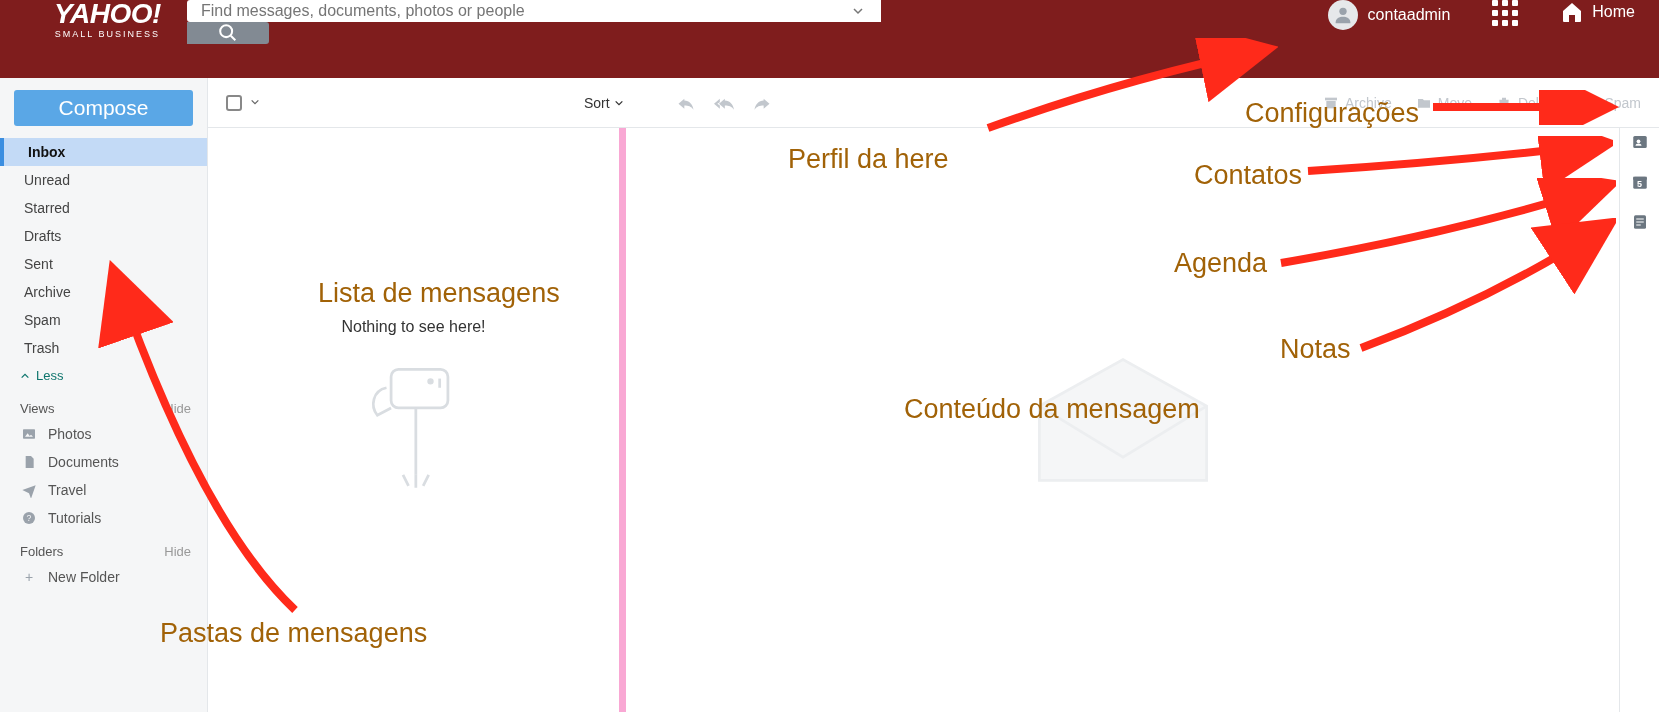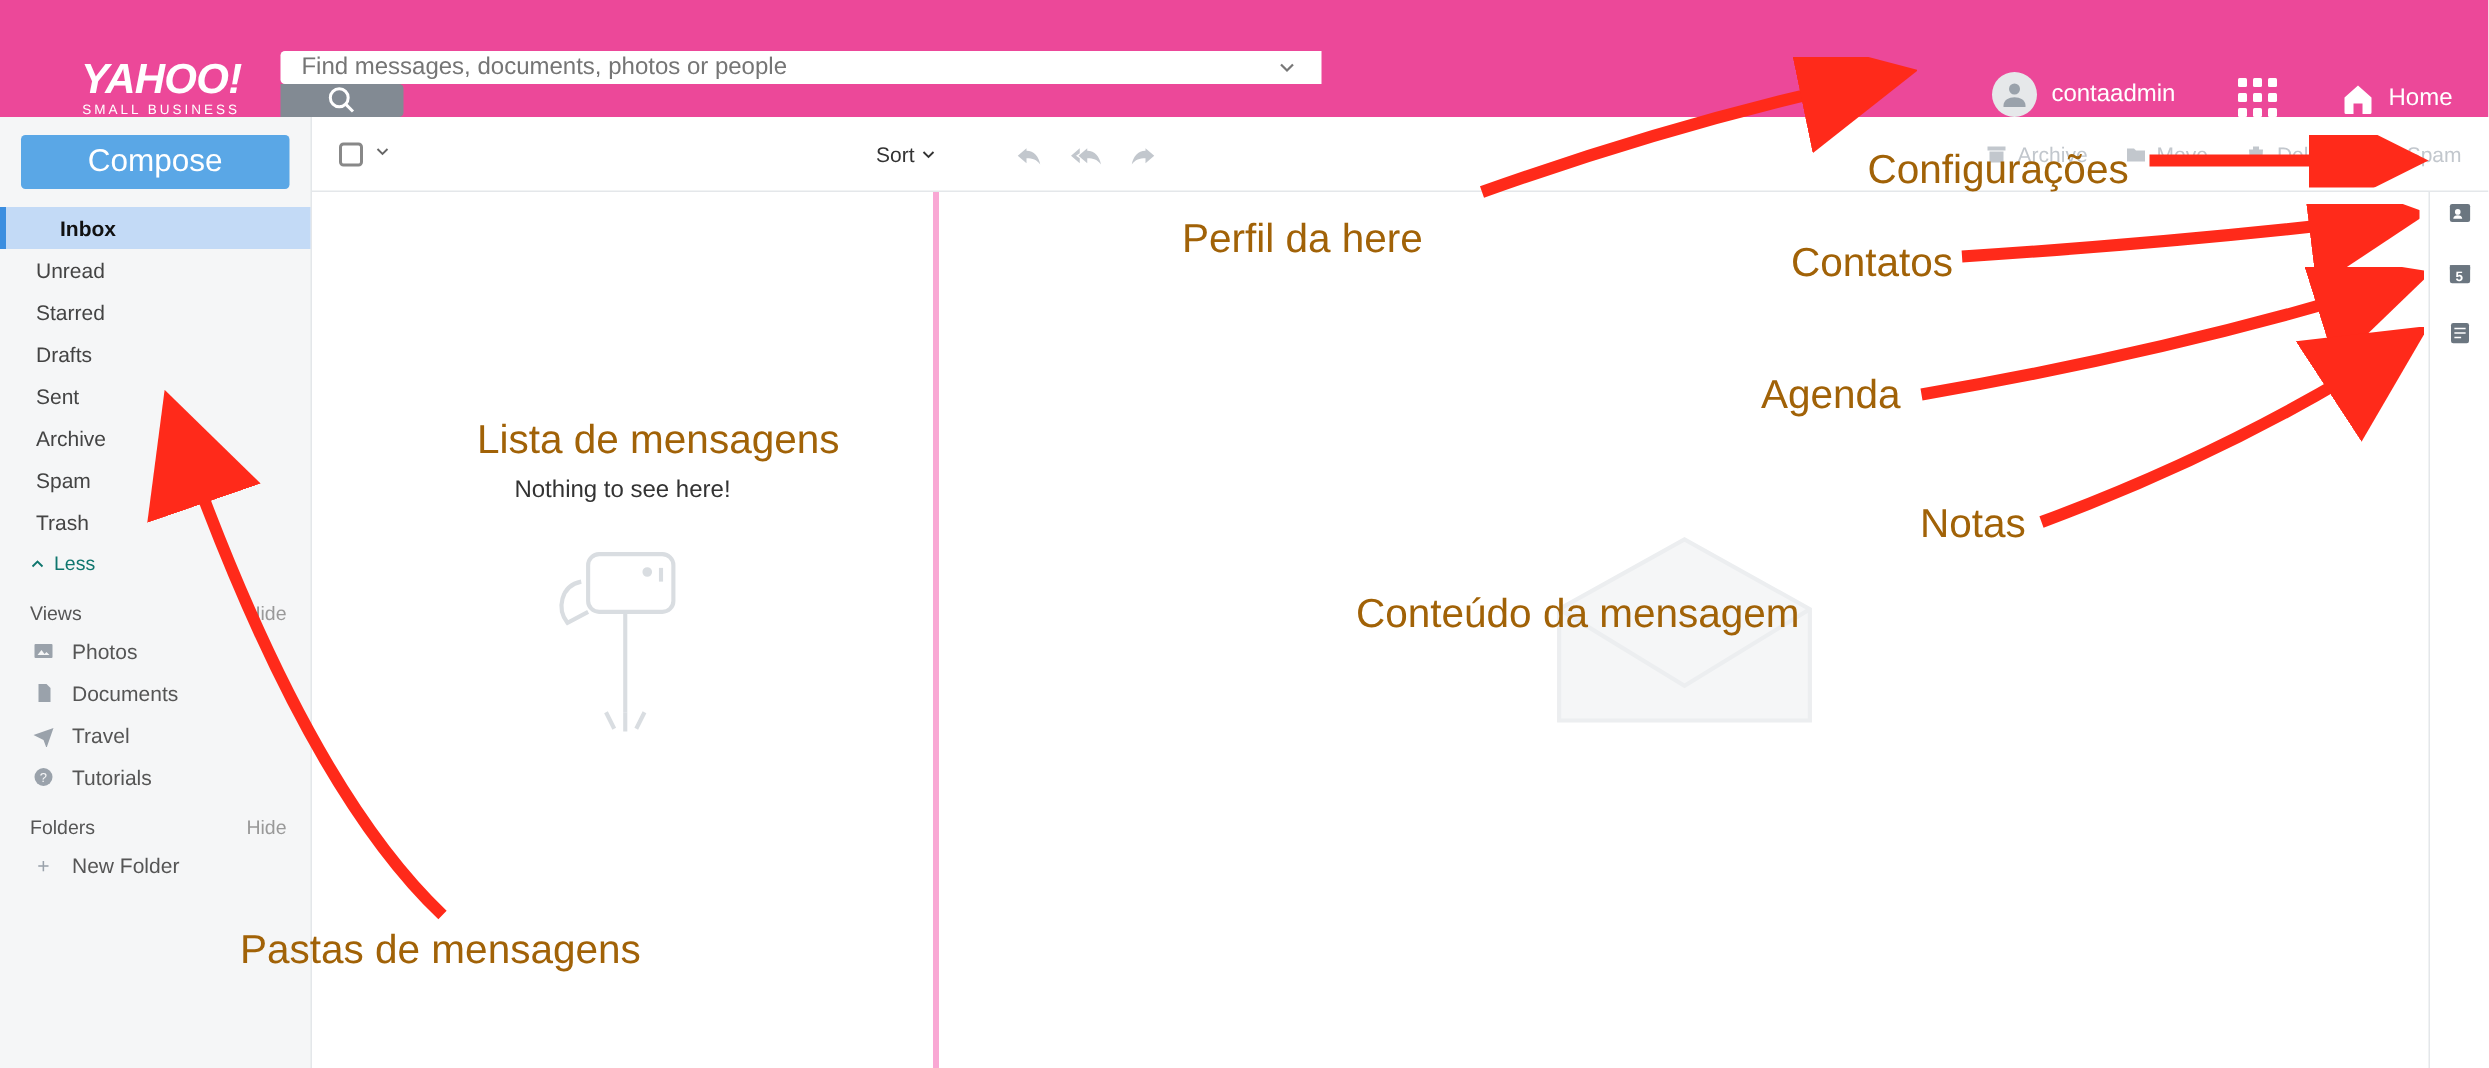--- a/index.html
+++ b/index.html
@@ -1,19 +1,19 @@
 <!DOCTYPE html>
 <html><head>
 <meta charset="utf-8">
 <style>
   * { box-sizing: border-box; margin: 0; padding: 0; }
   body { font-family: -apple-system, BlinkMacSystemFont, "Segoe UI", Helvetica, Arial, sans-serif; font-size: 14px; color: #26282a; background: #fff; width: 1659px; height: 712px; overflow: hidden; }
 
   
-  .header { height: 78px; background: #ec4899; display: flex; align-items: flex-end; padding: 0 24px 0 54px; gap: 20px; }
+  .header { height: 78px; background: #7f1d1d; display: flex; align-items: flex-start; padding: 0 24px 0 54px; gap: 20px; }
   .logo { color: #fff; display: flex; flex-direction: column; align-items: center; line-height: 1; margin-right: 6px; }
   .logo-main { font-size: 28px; font-weight: 700; letter-spacing: -0.5px; font-style: italic; }
   .logo-sub { font-size: 9px; letter-spacing: 2px; margin-top: 2px; }
   .search-wrap { display: flex; width: 694px; height: 44px; flex-direction: column; }
   .search-box { flex: 1; display: flex; align-items: center; background: #fff; border-radius: 3px 0 0 3px; padding: 0 14px; }
   .search-input { flex: 1; border: none; outline: none; font-size: 16px; color: #555; background: transparent; }
   .search-caret { width: 18px; height: 18px; display: flex; align-items: center; justify-content: center; color: #777; }
   .search-btn { width: 82px; background: #828a93; border-radius: 0 3px 3px 0; display: flex; align-items: center; justify-content: center; cursor: pointer; }
   .header-spacer { flex: 1; }
   .profile { display: flex; align-items: center; color: #fff; gap: 10px; cursor: pointer; }
@@ -24,30 +24,30 @@
   .home-btn { display: flex; align-items: center; gap: 8px; color: #fff; font-size: 16px; cursor: pointer; }
 
   
   .app-body { display: flex; height: calc(712px - 78px); }
 
   
   .sidebar { width: 208px; background: #f5f6f7; border-right: 1px solid #e4e7ea; display: flex; flex-direction: column; padding-bottom: 10px; }
   .compose { margin: 12px 14px; height: 36px; background: #5aa7e6; color: #fff; display: flex; align-items: center; justify-content: center; font-size: 21px; border-radius: 3px; cursor: pointer; }
   .folder-list { display: flex; flex-direction: column; }
   .folder-item { height: 28px; display: flex; align-items: center; padding: 0 16px 0 24px; font-size: 14px; color: #444; cursor: pointer; }
-  .folder-item.active { background: #c3daf6; font-weight: 700; color: #111; border-left: 4px solid #3b8ee0; padding-left: 36px; text-align: center; }
+  .folder-item.active { background: #c3daf6; font-weight: 700; color: #111; border-left: 4px solid #3b8ee0; padding-left: 24px; text-align: center; }
   .less { display: flex; align-items: center; gap: 6px; padding: 6px 20px; font-size: 13px; color: #0f766e; cursor: pointer; }
   .section { padding: 12px 16px 4px 20px; display: flex; justify-content: space-between; align-items: center; font-size: 13px; color: #555; }
   .section .hide { color: #999; cursor: pointer; }
   .view-item, .newfolder { height: 28px; display: flex; align-items: center; gap: 10px; padding: 0 16px 0 20px; font-size: 14px; color: #555; cursor: pointer; }
   .view-icon { width: 18px; height: 18px; display: flex; align-items: center; justify-content: center; color: #9aa2ab; }
 
   
   .main { flex: 1; display: flex; position: relative; }
-  .msglist { width: 418px; border-right: 4px solid #f9a8d4; display: flex; flex-direction: column; }
+  .msglist { width: 418px; border-right: 7px solid #f9a8d4; display: flex; flex-direction: column; }
   .msgcontent { flex: 1; position: relative; }
   .toolbar { height: 50px; border-bottom: 1px solid #e4e7ea; display: flex; align-items: center; padding: 0 18px; gap: 12px; position: absolute; top: 0; left: 0; right: 0; background: #fff; z-index: 2; }
   .toolbar-left { display: flex; align-items: center; gap: 8px; }
   .chk { width: 16px; height: 16px; border: 2px solid #888; border-radius: 3px; cursor: pointer; }
   .tb-caret { font-size: 11px; color: #666; cursor: pointer; }
   .tb-spacer { flex: 1; }
   .sort { display: flex; align-items: center; gap: 4px; color: #333; cursor: pointer; }
   .tb-icons { display: flex; gap: 18px; margin-left: 40px; }
   .tb-icon { width: 20px; height: 20px; color: #c2c7cd; cursor: pointer; }
   .tb-actions { display: flex; gap: 24px; margin-left: auto; }

